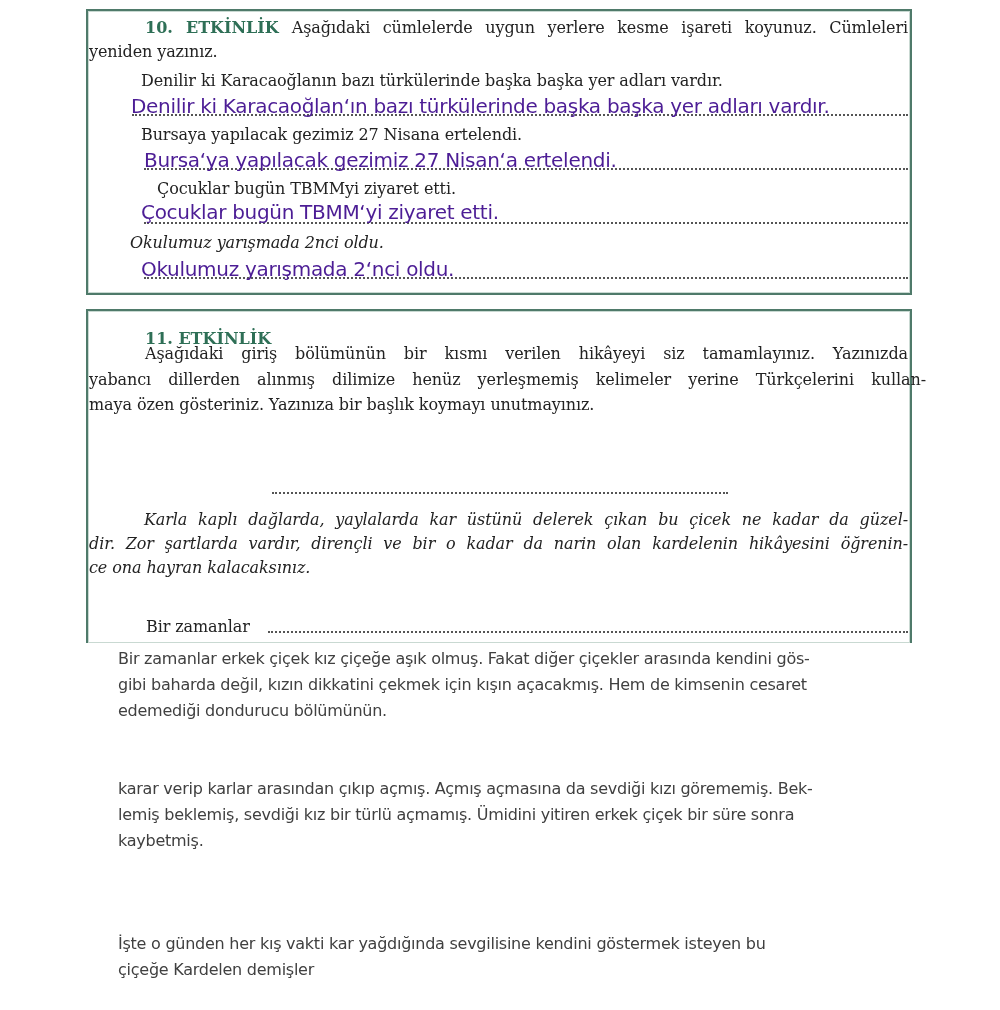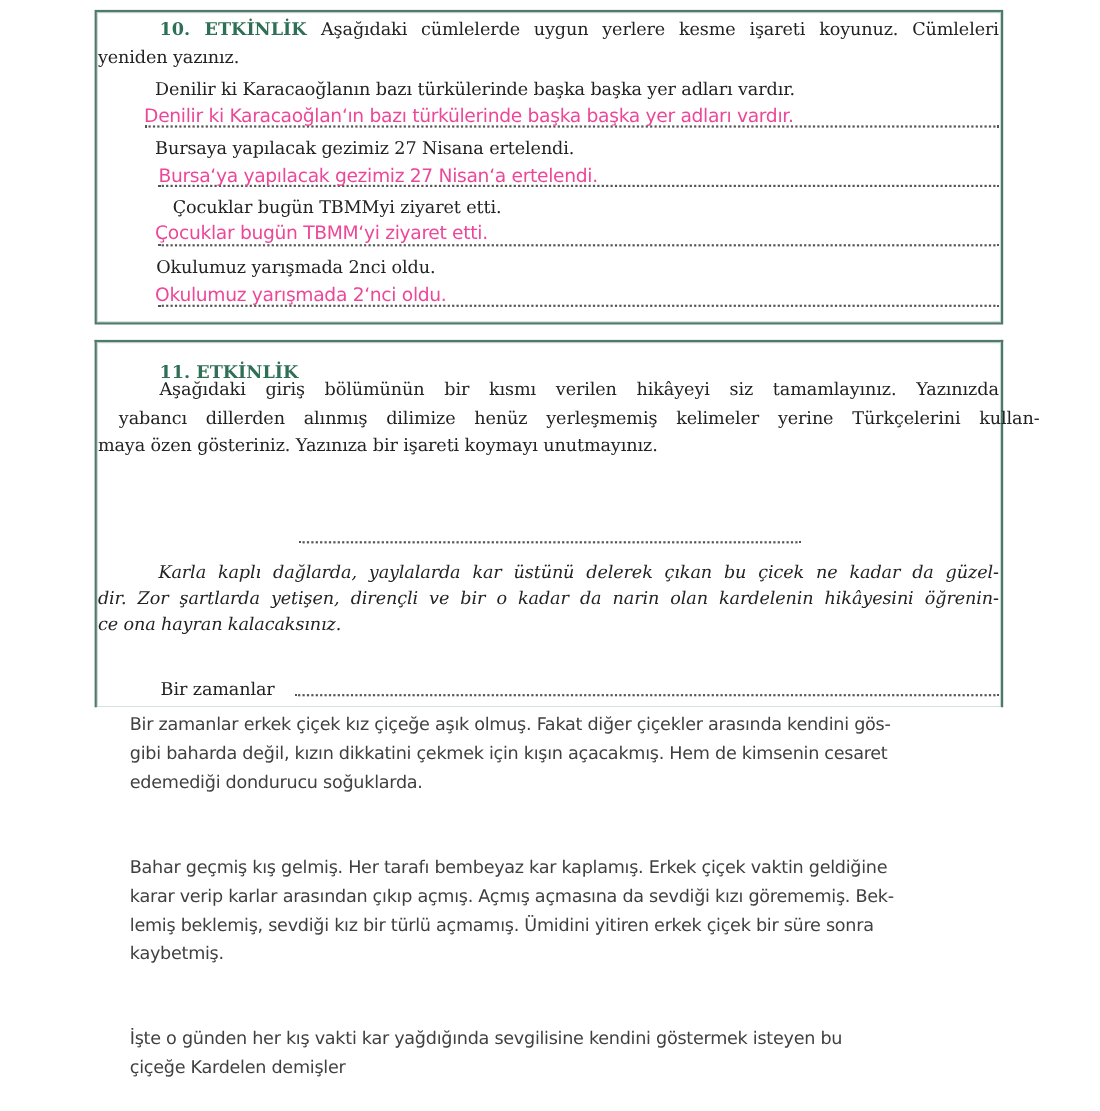--- a/index.html
+++ b/index.html
@@ -11,21 +11,21 @@
     position: absolute; left: 86px; width: 826px; border: 2px solid #4f7a6a;
     box-shadow: inset 0 0 0 1px #c9d9d2; background: transparent; box-sizing: border-box;
   }
   #box10 { top: 9px; height: 286px; }
   #box11 { top: 309px; height: 334px; border-bottom: none; }
   .line {
     position: absolute; white-space: nowrap; font-size: 17.2px; line-height: 22px;
   }
   .serif { font-family: "DejaVu Serif", serif; font-size: 16px; color: #222; letter-spacing: -0.1px; }
   .heading { font-family: "DejaVu Serif", serif; font-weight: bold; color: #2e6f56; font-size: 16px; }
-  .red { font-family: "DejaVu Sans", sans-serif; color: #ec4899; font-size: 17px; letter-spacing: -0.3px; }
+  .red { font-family: "DejaVu Sans", sans-serif; color: #4c1d95; font-size: 20px; letter-spacing: -0.3px; }
   .dotted {
     position: absolute; height: 0; border-bottom: 2px dotted #555;
   }
   .italic { font-style: italic; }
   .justify { text-align: justify; text-align-last: justify; }
   .para { position: absolute; left: 118px; width: 790px; font-family: "DejaVu Sans", sans-serif;
     color: #404040; font-size: 16px; line-height: 26px; letter-spacing: -0.25px; }
   .para div { white-space: nowrap; }
 </style>
 </head>
@@ -44,49 +44,48 @@
 <div class="line red" style="left:131px; top:95px;">Denilir ki Karacaoğlan‘ın bazı türkülerinde başka başka yer adları vardır.</div>
 
 <div class="line serif" style="left:141px; top:124px;">Bursaya yapılacak gezimiz 27 Nisana ertelendi.</div>
 <div class="dotted" style="left:144px; top:168px; width:764px;"></div>
 <div class="line red" style="left:144px; top:149px;">Bursa‘ya yapılacak gezimiz 27 Nisan‘a ertelendi.</div>
 
 <div class="line serif" style="left:157px; top:178px;">Çocuklar bugün TBMMyi ziyaret etti.</div>
 <div class="dotted" style="left:144px; top:222px; width:764px;"></div>
 <div class="line red" style="left:141px; top:201px;">Çocuklar bugün TBMM‘yi ziyaret etti.</div>
 
-<div class="line serif" style="left:142px; top:232px;">Okulumuz yarışmada 2nci oldu.</div>
+<div class="line serif" style="left:130px; top:232px;font-style:italic;">Okulumuz yarışmada 2nci oldu.</div>
 <div class="dotted" style="left:144px; top:277px; width:764px;"></div>
 <div class="line red" style="left:141px; top:258px;">Okulumuz yarışmada 2‘nci oldu.</div>
 
 <div id="box11" class="box"></div>
 
 <div class="line heading" style="left:145px; top:328px;">11. ETKİNLİK</div>
 
 <div class="line serif justify" style="left:92px; top:343px; width:816px; text-indent:53px;">Aşağıdaki giriş bölümünün bir kısmı verilen hikâyeyi siz tamamlayınız. Yazınızda</div>
-<div class="line serif justify" style="left:89px; top:369px; width:837px;padding-left:19px;">yabancı dillerden alınmış dilimize henüz yerleşmemiş kelimeler yerine Türkçelerini kullan-</div>
-<div class="line serif" style="left:89px; top:394px;">maya özen gösteriniz. Yazınıza bir işareti koymayı unutmayınız.</div>
+<div class="line serif justify" style="left:89px; top:369px; width:837px;">yabancı dillerden alınmış dilimize henüz yerleşmemiş kelimeler yerine Türkçelerini kullan-</div>
+<div class="line serif" style="left:89px; top:394px;">maya özen gösteriniz. Yazınıza bir başlık koymayı unutmayınız.</div>
 
 <div class="dotted" style="left:272px; top:492px; width:456px;"></div>
 
 <div class="line serif italic justify" style="left:92px; top:509px; width:816px; text-indent:52px;">Karla kaplı dağlarda, yaylalarda kar üstünü delerek çıkan bu çicek ne kadar da güzel-</div>
-<div class="line serif italic justify" style="left:89px; top:533px; width:819px;">dir. Zor şartlarda yetişen, dirençli ve bir o kadar da narin olan kardelenin hikâyesini öğrenin-</div>
+<div class="line serif italic justify" style="left:89px; top:533px; width:819px;">dir. Zor şartlarda vardır, dirençli ve bir o kadar da narin olan kardelenin hikâyesini öğrenin-</div>
 <div class="line serif italic" style="left:89px; top:557px;">ce ona hayran kalacaksınız.</div>
 
 <div class="line serif" style="left:146px; top:616px;">Bir zamanlar</div>
 <div class="dotted" style="left:268px; top:631px; width:640px;"></div>
 
 <div class="para" style="top:646px;">
   <div>Bir zamanlar erkek çiçek kız çiçeğe aşık olmuş. Fakat diğer çiçekler arasında kendini gös-</div>
   <div>gibi baharda değil, kızın dikkatini çekmek için kışın açacakmış. Hem de kimsenin cesaret</div>
-  <div>edemediği dondurucu soğuklarda.</div>
+  <div>edemediği dondurucu bölümünün.</div>
 </div>
 
 <div class="para" style="top:776px;">
-  <div>Bahar geçmiş kış gelmiş. Her tarafı bembeyaz kar kaplamış. Erkek çiçek vaktin geldiğine</div>
   <div>karar verip karlar arasından çıkıp açmış. Açmış açmasına da sevdiği kızı görememiş. Bek-</div>
   <div>lemiş beklemiş, sevdiği kız bir türlü açmamış. Ümidini yitiren erkek çiçek bir süre sonra</div>
   <div>kaybetmiş.</div>
 </div>
 
 <div class="para" style="top:931px;">
   <div>İşte o günden her kış vakti kar yağdığında sevgilisine kendini göstermek isteyen bu</div>
   <div>çiçeğe Kardelen demişler</div>
 </div>
 

